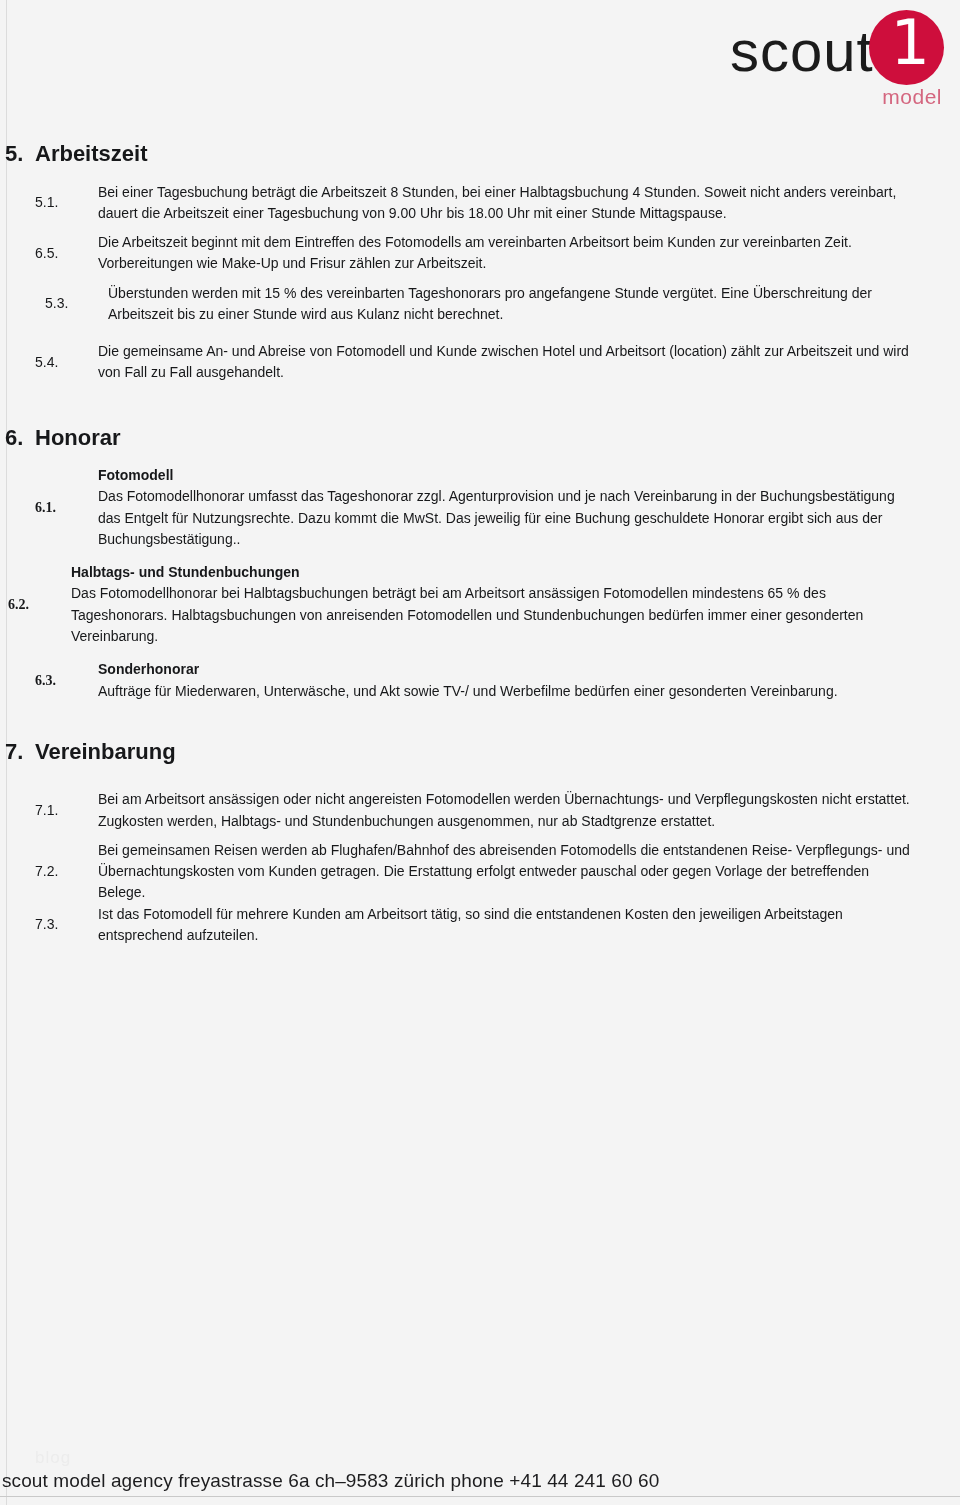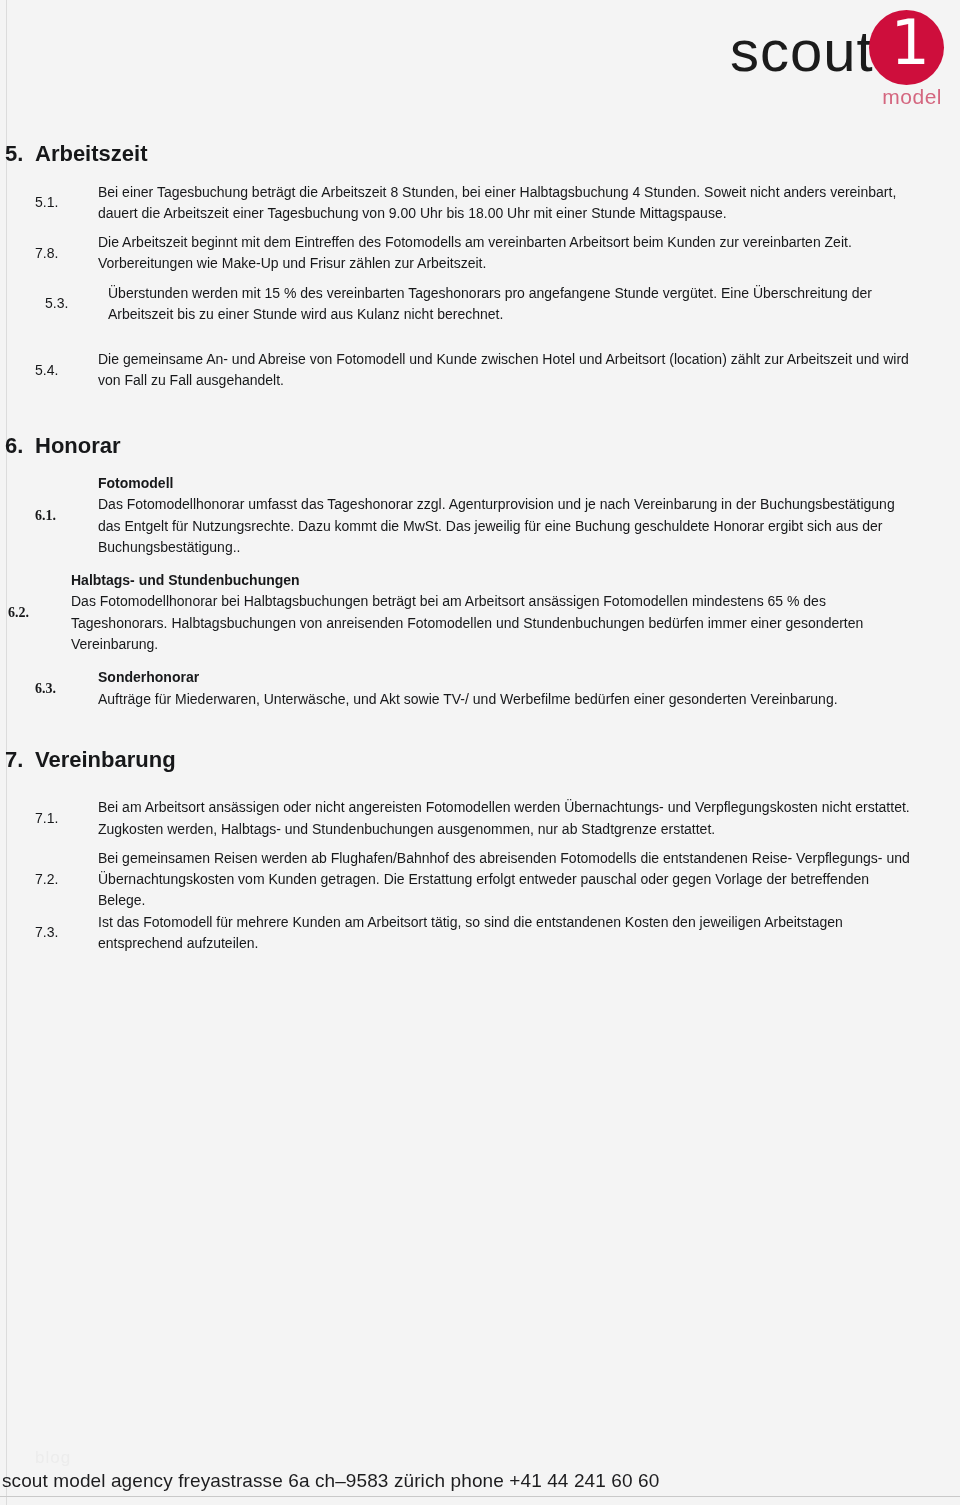--- a/index.html
+++ b/index.html
@@ -168,24 +168,24 @@
     <div class="section" style="margin-bottom:40px;">
       <div class="section-head" style="margin-bottom:14px;">
         <span class="sec-num">5.</span>
         <span class="sec-title">Arbeitszeit</span>
       </div>
       <div class="clause" style="margin-bottom:8px;">
         <span class="cl-num">5.1.</span>
         <span class="cl-body">Bei einer Tagesbuchung beträgt die Arbeitszeit 8 Stunden, bei einer Halbtagsbuchung 4 Stunden. Soweit nicht anders vereinbart, dauert die Arbeitszeit einer Tagesbuchung von 9.00 Uhr bis 18.00 Uhr mit einer Stunde Mittagspause.</span>
       </div>
       <div class="clause" style="margin-bottom:8px;">
-        <span class="cl-num">7.8.</span>
+        <span class="cl-num">6.5.</span>
         <span class="cl-body">Die Arbeitszeit beginnt mit dem Eintreffen des Fotomodells am vereinbarten Arbeitsort beim Kunden zur vereinbarten Zeit. Vorbereitungen wie Make-Up und Frisur zählen zur Arbeitszeit.</span>
       </div>
-      <div class="clause" style="margin-bottom:24px;padding-left:45px;">
+      <div class="clause" style="margin-bottom:16px;padding-left:45px;">
         <span class="cl-num">5.3.</span>
         <span class="cl-body">Überstunden werden mit 15 % des vereinbarten Tageshonorars pro angefangene Stunde vergütet. Eine Überschreitung der Arbeitszeit bis zu einer Stunde wird aus Kulanz nicht berechnet.</span>
       </div>
       <div class="clause">
         <span class="cl-num">5.4.</span>
         <span class="cl-body">Die gemeinsame An- und Abreise von Fotomodell und Kunde zwischen Hotel und Arbeitsort (location) zählt zur Arbeitszeit und wird von Fall zu Fall ausgehandelt.</span>
       </div>
     </div>
 
     <div class="section" style="margin-bottom:36px;">

